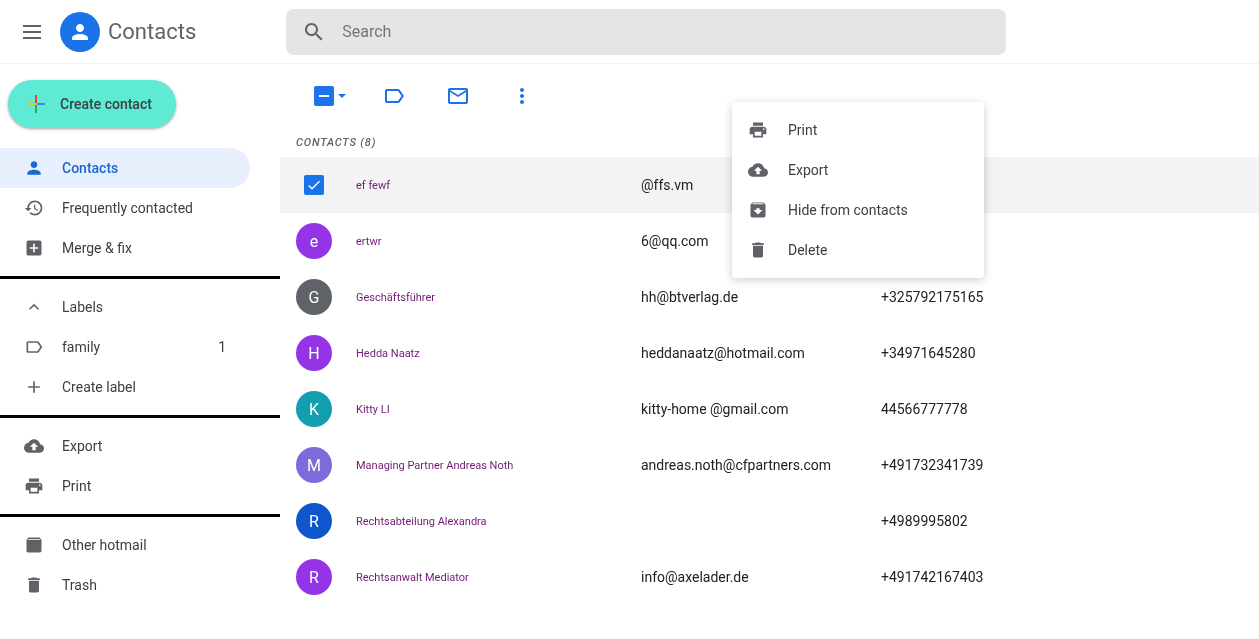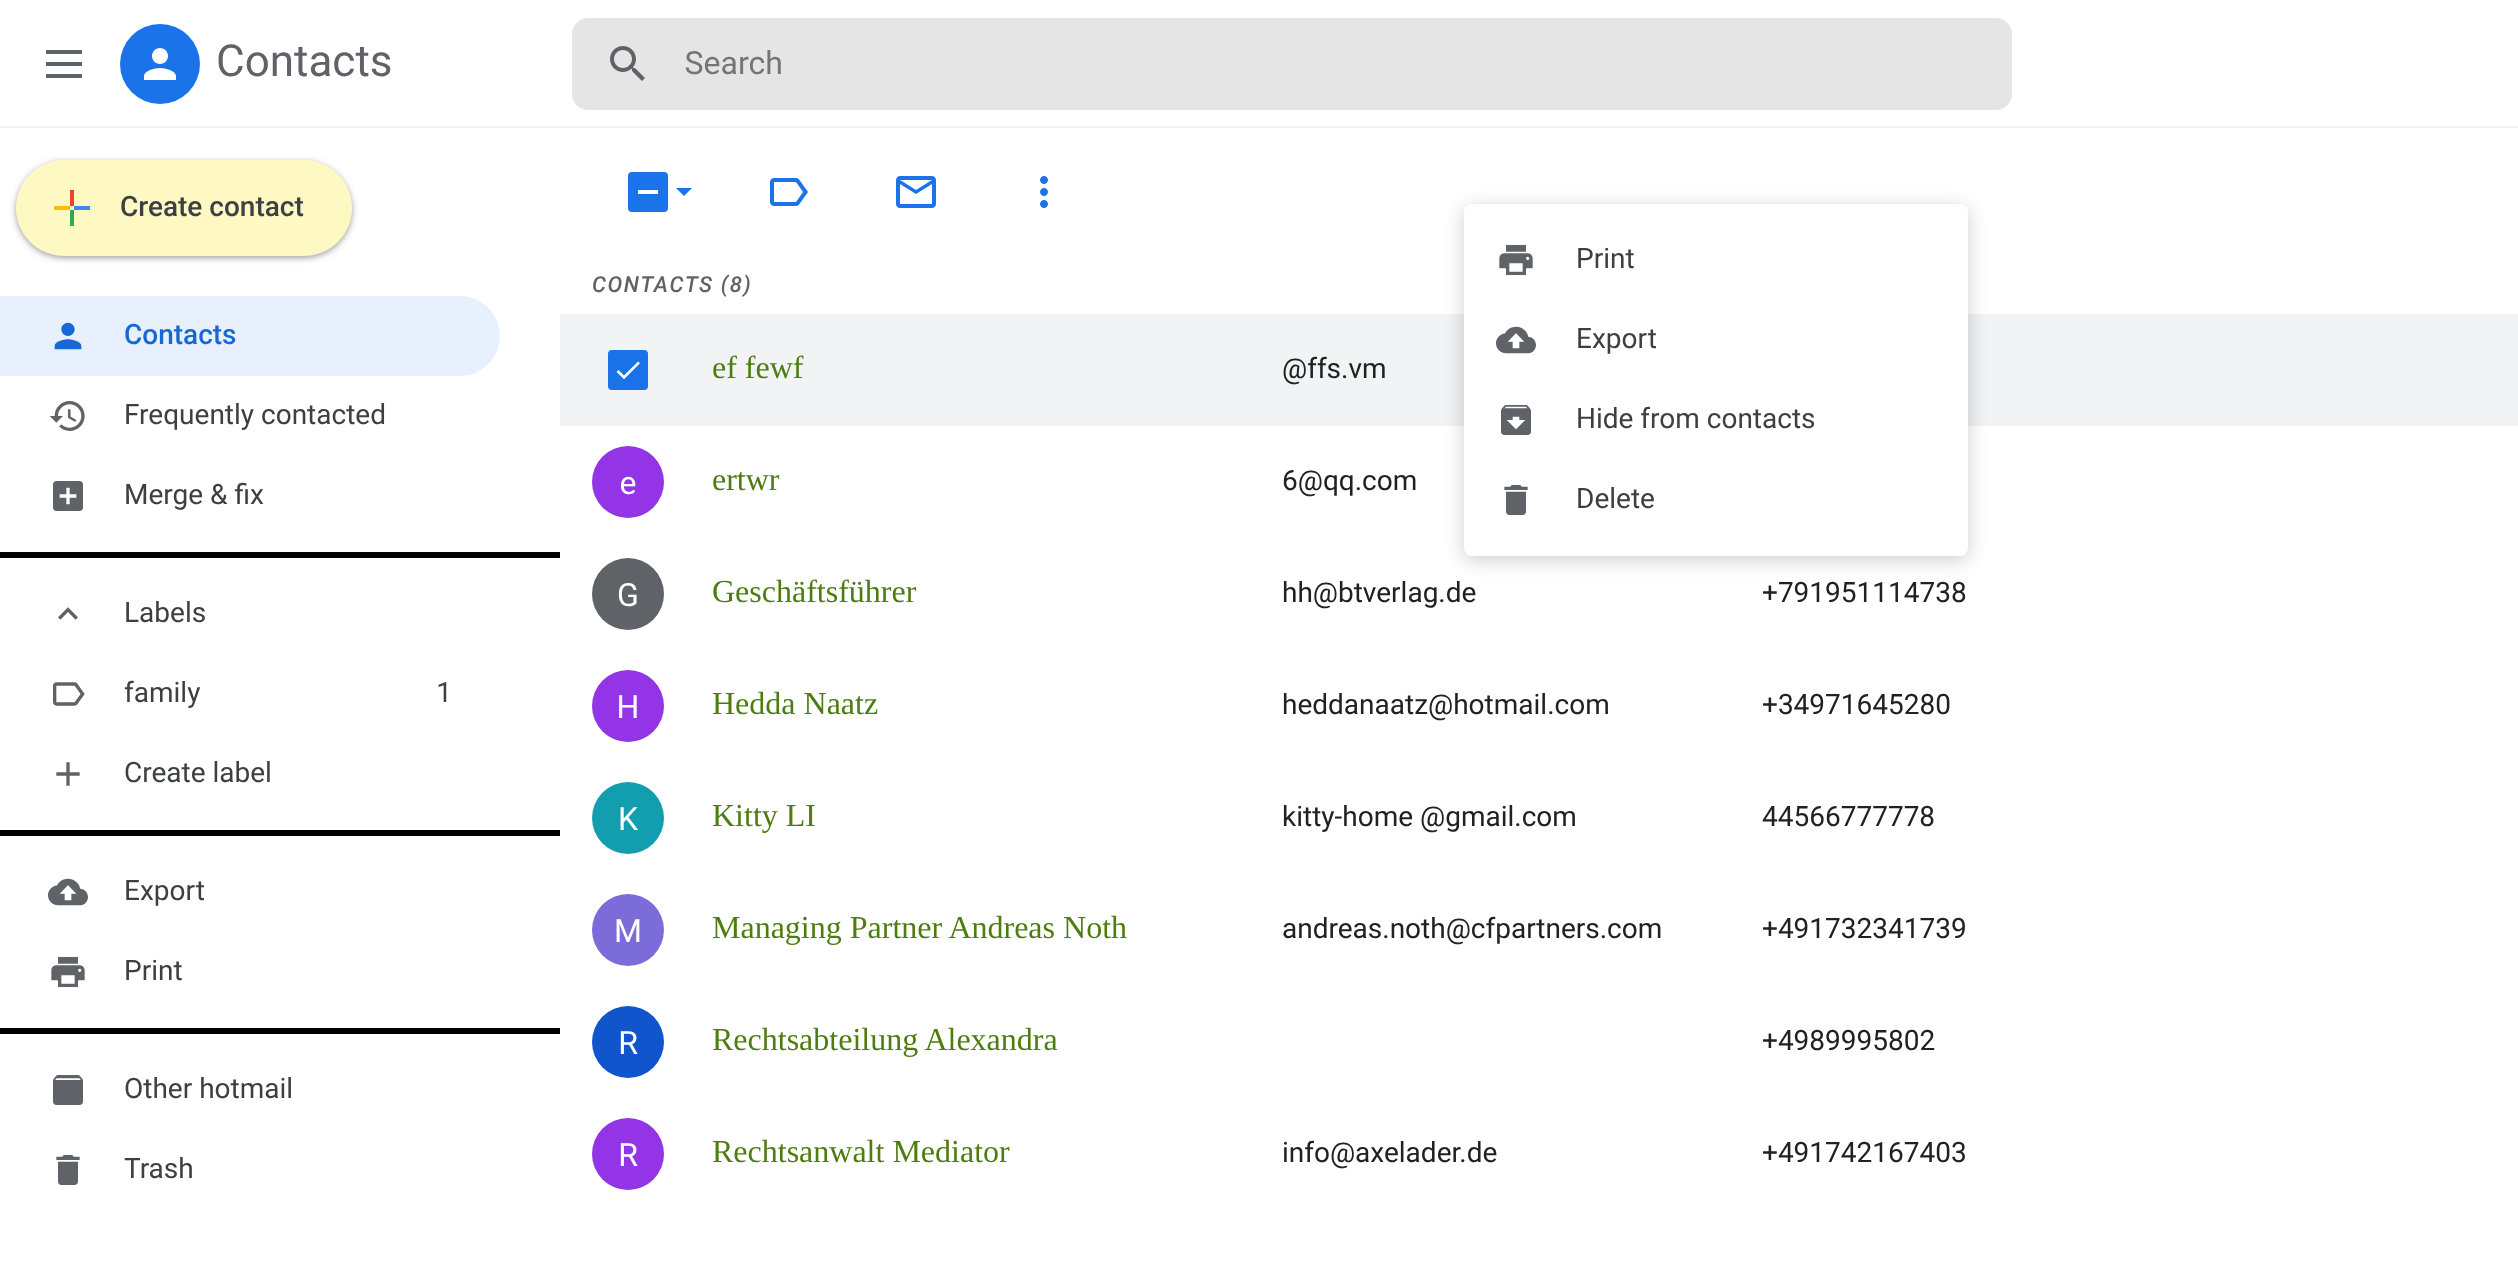--- a/index.html
+++ b/index.html
@@ -12,21 +12,21 @@
     .logo { width: 40px; height: 40px; background: #1a73e8; border-radius: 50%; display: flex; align-items: center; justify-content: center; margin-left: 4px; }
     .logo svg { width: 24px; height: 24px; fill: #fff; }
     .app-title { font-size: 22px; color: #5f6368; margin-left: 8px; font-weight: 400; }
     .search-bar { margin-left: 90px; width: 720px; height: 46px; background: #e5e5e5; border-radius: 8px; display: flex; align-items: center; padding: 0 16px; }
     .search-bar svg { width: 24px; height: 24px; fill: #5f6368; }
     .search-input { border: none; background: none; outline: none; font-size: 16px; margin-left: 16px; flex: 1; color: #5f6368; }
     
     .container { display: flex; height: calc(100% - 64px); }
     .sidebar { width: 280px; padding-top: 16px; }
     
-    .create-btn { display: inline-flex; align-items: center; height: 48px; padding: 0 24px 0 16px; margin-left: 8px; border-radius: 24px; border: none; background: #fef9c3; box-shadow: 0 1px 2px rgba(60,64,67,0.3), 0 1px 3px 1px rgba(60,64,67,0.15); cursor: pointer; font-size: 14px; color: #3c4043; font-weight: 500; gap: 12px; margin-bottom: 20px; }
+    .create-btn { display: inline-flex; align-items: center; height: 48px; padding: 0 24px 0 16px; margin-left: 8px; border-radius: 24px; border: none; background: #5eead4; box-shadow: 0 1px 2px rgba(60,64,67,0.3), 0 1px 3px 1px rgba(60,64,67,0.15); cursor: pointer; font-size: 14px; color: #3c4043; font-weight: 500; gap: 12px; margin-bottom: 20px; }
     .plus-icon { width: 24px; height: 24px; position: relative; }
     .plus-icon::before, .plus-icon::after { content: ''; position: absolute; }
     .plus-icon svg { width: 24px; height: 24px; }
     
     .nav-item { display: flex; align-items: center; height: 40px; padding: 0 24px 0 24px; border-radius: 0 20px 20px 0; cursor: pointer; color: #3c4043; gap: 18px; margin-right: 30px; font-size: 14px; }
     .nav-item.active { background: #e8f0fe; color: #1967d2; font-weight: 500; }
     .nav-item.active svg { fill: #1967d2; }
     .nav-item svg { width: 20px; height: 20px; fill: #5f6368; flex-shrink: 0; }
     .nav-item .count { margin-left: auto; }
     .nav-section { border-top: 3px solid #000000; margin-top: 8px; padding-top: 8px; }
@@ -39,21 +39,21 @@
     .select-box { width: 20px; height: 20px; background: #1a73e8; border-radius: 2px; display: flex; align-items: center; justify-content: center; }
     .select-box::after { content: ''; width: 10px; height: 2px; background: #fff; }
     .dropdown-arrow { width: 0; height: 0; border-left: 4px solid transparent; border-right: 4px solid transparent; border-top: 4px solid #1a73e8; }
     
     .contacts-label-row { padding: 16px 16px 8px 16px; font-size: 11px; letter-spacing: 0.8px; color: #5f6368; font-weight: 500; font-style: italic; }
     .contact-row { display: flex; align-items: center; height: 56px; padding: 0 16px; cursor: pointer; }
     .contact-row.selected { background: #f1f3f4; }
     .avatar { width: 36px; height: 36px; border-radius: 50%; display: flex; align-items: center; justify-content: center; color: #fff; font-size: 16px; margin-right: 24px; flex-shrink: 0; }
     .checkbox { width: 20px; height: 20px; background: #1a73e8; border-radius: 2px; display: flex; align-items: center; justify-content: center; margin: 0 32px 0 8px; flex-shrink: 0; }
     .checkbox svg { width: 16px; height: 16px; fill: #fff; }
-    .contact-name { width: 285px; font-size: 16px; color: #4d7c0f; font-family: Liberation Serif, serif; }
+    .contact-name { width: 285px; font-size: 11px; color: #701a75; }
     .contact-email { width: 240px; font-size: 14px; color: #202124; }
     .contact-phone { font-size: 14px; color: #202124; }
     
     .popup-menu { position: absolute; top: 38px; left: 452px; width: 252px; background: #fff; border-radius: 4px; box-shadow: 0 2px 10px rgba(0,0,0,0.2); padding: 8px 0; z-index: 100; }
     .menu-item { display: flex; align-items: center; height: 40px; padding: 0 16px; cursor: pointer; gap: 20px; color: #3c4043; font-size: 14px; }
     .menu-item svg { width: 20px; height: 20px; fill: #5f6368; }
   </style>
 </head>
 <body>
 
@@ -204,21 +204,21 @@
         <div class="contact-row">
           <div class="avatar" style="background: rgb(147, 52, 230);">e</div>
           <div class="contact-name">ertwr</div>
           <div class="contact-email">6@qq.com</div>
           <div class="contact-phone">456-456</div>
         </div>
         <div class="contact-row">
           <div class="avatar" style="background: rgb(95, 99, 104);">G</div>
           <div class="contact-name">Geschäftsführer</div>
           <div class="contact-email">hh@btverlag.de</div>
-          <div class="contact-phone">+791951114738</div>
+          <div class="contact-phone">+325792175165</div>
         </div>
         <div class="contact-row">
           <div class="avatar" style="background: rgb(147, 52, 230);">H</div>
           <div class="contact-name">Hedda Naatz</div>
           <div class="contact-email">heddanaatz@hotmail.com</div>
           <div class="contact-phone">+34971645280</div>
         </div>
         <div class="contact-row">
           <div class="avatar" style="background: rgb(18, 158, 175);">K</div>
           <div class="contact-name">Kitty LI</div>

